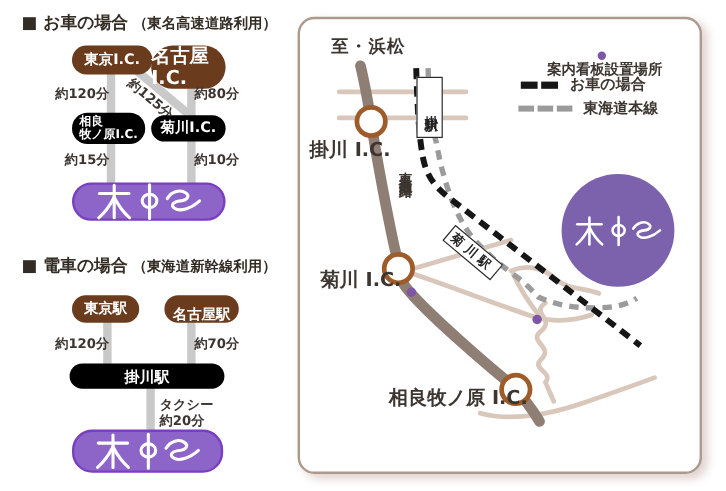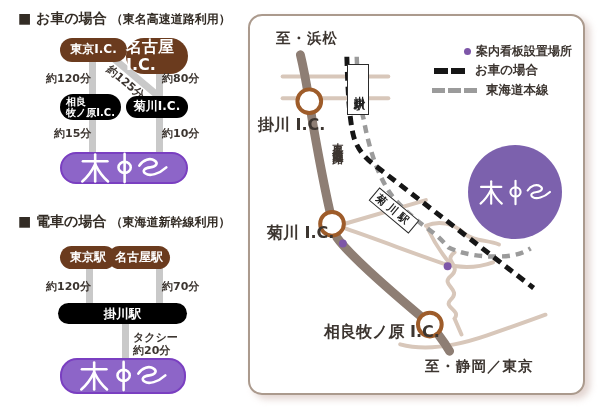--- a/index.html
+++ b/index.html
@@ -102,21 +102,21 @@
     <span>■ 電車の場合</span><span class="sub">（東海道新幹線利用）</span>
   </div>
 
   <div class="conn" style="left:86px;top:266px;width:7px;height:40px;"></div>
   <div class="conn" style="left:156px;top:266px;width:7px;height:40px;"></div>
   <div class="conn" style="left:122px;top:322px;width:7px;height:38px;"></div>
 
   <div class="pill dark" style="left:60px;top:246px;width:56px;height:23px;font-size:12px;">
       <span>東京駅</span>
     </div>
-  <div class="pill dark" style="left:108px;top:246px;width:62px;height:23px;font-size:12px;">
+  <div class="pill dark" style="left:137px;top:246px;width:62px;height:23px;font-size:12px;align-items:flex-end;">
       <span>名古屋駅</span>
     </div>
 
   <div class="time" style="left:46px;top:279px;">約120分</div>
   <div class="time" style="left:162px;top:279px;">約70分</div>
 
   <div class="pill light" style="left:58px;top:303px;width:129px;height:21px;font-size:12.5px;">
       <span>掛川駅</span>
     </div>
 
@@ -156,32 +156,31 @@
         <circle cx="182" cy="312" r="12"></circle>
       </g>
 
       <g fill="#7d56a8">
         <circle cx="94" cy="230" r="4"></circle>
         <circle cx="200" cy="253" r="4"></circle>
       </g>
     </svg>
 
     <div class="mlabel dest" style="left:26px;top:13px;">至・浜松</div>
-    <div class="mlabel dest" style="left:175px;top:341px;">至・静岡／東京</div>
 
     <div class="sta-box sta-kakegawa vtext">掛川駅</div>
     <div class="sta-box sta-kikugawa">菊川駅</div>
 
     <div class="mlabel ic-label" style="left:8px;top:99px;">掛川 I.C.</div>
     <div class="mlabel ic-label" style="left:17px;top:207px;">菊川 I.C.</div>
     <div class="mlabel ic-label" style="left:74px;top:306px;">相良牧ノ原 I.C.</div>
 
     <div class="mlabel vtext" style="left:80px;top:118px;font-size:11.5px;">東名高速道路</div>
 
-    <div class="legend-row" style="left:214px;top:27px;">
+    <div class="legend-row" style="left:201px;top:27px;flex-direction:column;">
       <span class="dot"></span>
       <span class="legend-label" style="margin-left:5px;font-size:12px;">案内看板設置場所</span>
     </div>
     <div class="legend-row" style="left:184px;top:46px;">
       <span class="dash-b"></span>
         <span class="dash-b"></span>
       <span class="legend-label" style="margin-left:7px;">お車の場合</span>
     </div>
     <div class="legend-row" style="left:182px;top:66px;">
       <span class="dash-g"></span>

